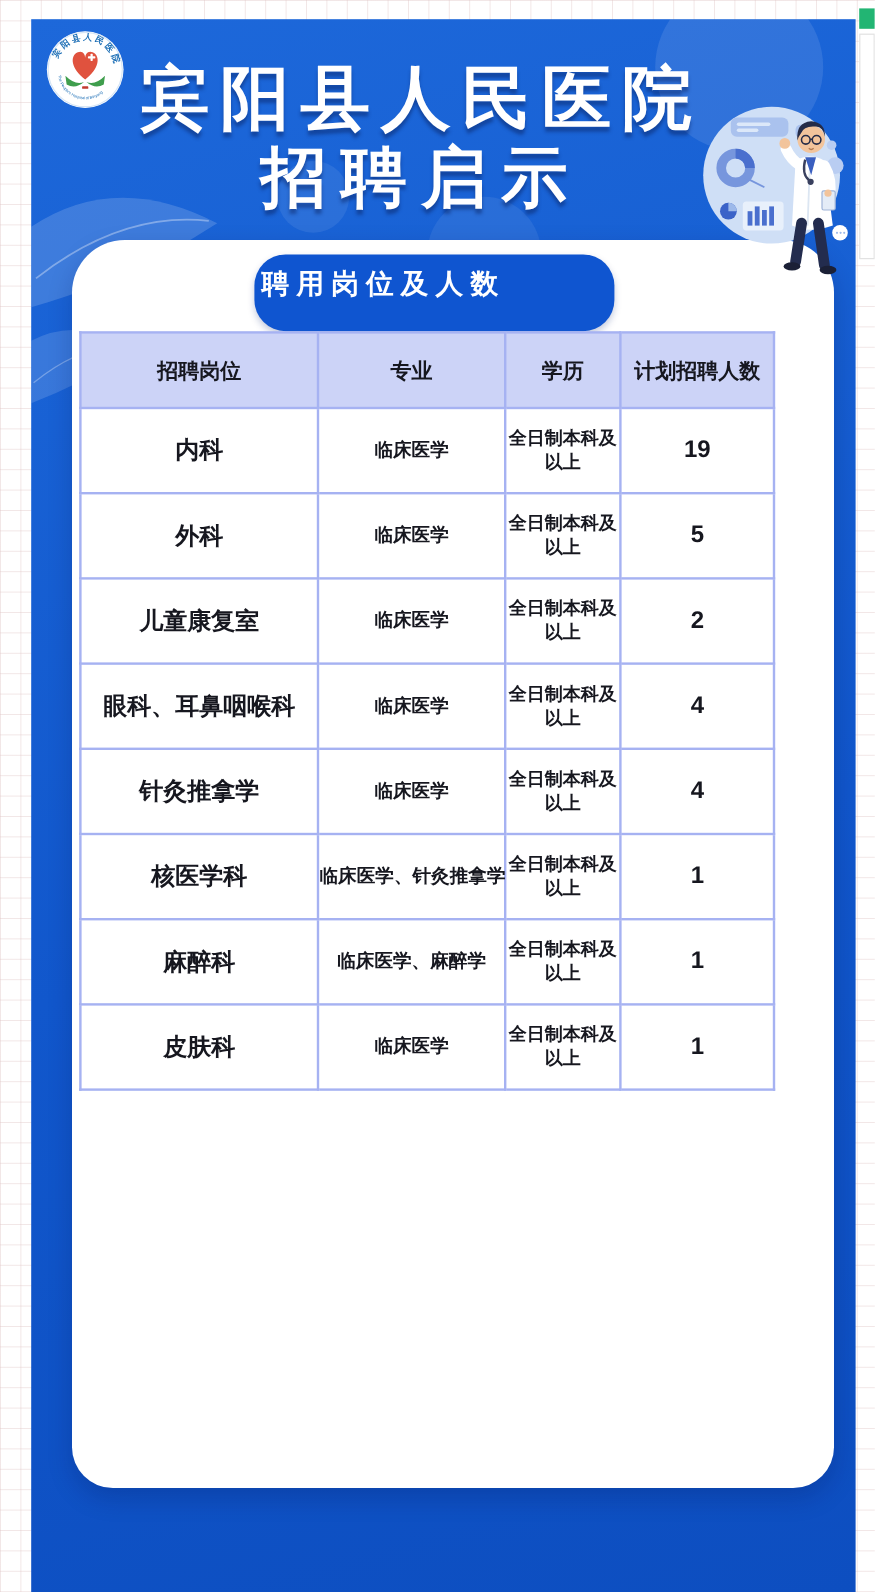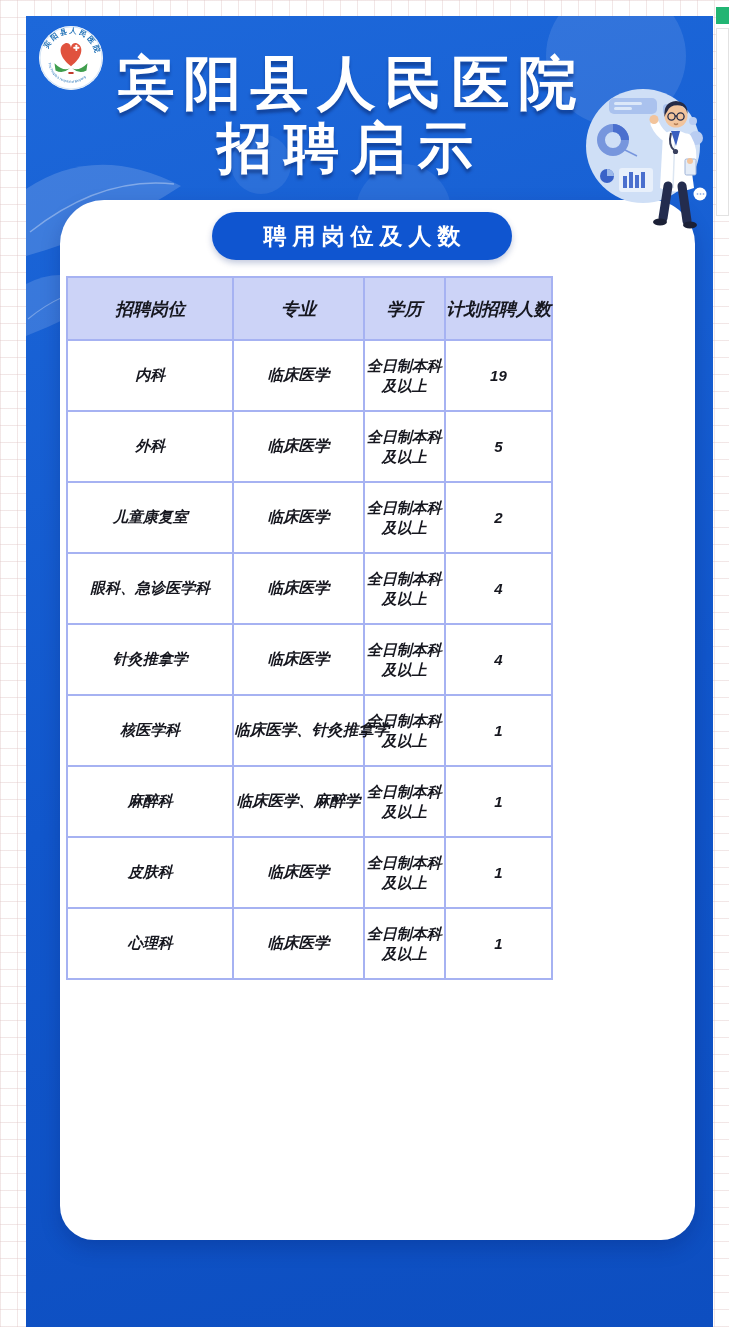--- a/index.html
+++ b/index.html
@@ -31,30 +31,30 @@
     z-index:2; color:#ffffff; font-weight:bold;
     text-shadow:0 4px 3px rgba(8,30,92,0.45); }
   .title-line1 { font-size:58px; letter-spacing:9px; line-height:66px; }
   .title-line2 { font-size:55px; letter-spacing:12px; line-height:64px; }
 
   .illustration { position:absolute; left:556px; top:60px; width:132px; height:160px; z-index:4; }
 
   .card { position:absolute; left:34px; top:184px; width:635px; height:1040px;
     background:#ffffff; border-radius:44px 44px 34px 34px; z-index:2;
     box-shadow:0 8px 20px rgba(0,20,80,0.22); }
-  .pill { position:absolute; left:152px; top:12px; width:300px; height:48px;
+  .pill { position:absolute; left:152px; top:12px; width:300px; height:64px;
     background:#0f55d0; border-radius:26px; color:#ffffff; font-weight:bold;
-    font-size:23px; letter-spacing:6px; text-align:center; line-height:48px;
+    font-size:23px; letter-spacing:6px; text-align:left; line-height:48px;
     text-indent:6px; box-shadow:0 3px 6px rgba(10,40,120,0.25); }
-  .table-wrap { position:absolute; left:6px; top:76px; width:487px;font-style:italic; }
+  .table-wrap { position:absolute; left:6px; top:76px; width:580px; }
   table { width:100%; border-collapse:collapse; table-layout:fixed; }
   th, td { border:2px solid #a6b2f2; text-align:center; vertical-align:middle;
     color:#16171f; font-weight:bold; }
   th { background:#ccd3f7; height:63px; font-size:17.5px; }
-  td { height:71px; font-size:15px; background:#ffffff; }
+  td { height:71px; font-size:20px; background:#ffffff; }
   td:nth-child(2) { font-size:15.5px; white-space:nowrap;text-align:center; }
   td:nth-child(3) { font-size:15px; padding:0 0; line-height:20px; }
 
   .footer { position:absolute; left:20px; top:1258px; z-index:2; color:#ffffff;
     font-weight:bold; font-size:23px; line-height:32px; white-space:pre-wrap; }
 
   
   .right-green { position:absolute; left:716px; top:7px; width:13px; height:17px;
     background:#22b573; }
   .right-panel { position:absolute; left:716px; top:28px; width:13px; height:188px;
@@ -181,21 +181,21 @@
   </tr>
 
   <tr>
     <td>儿童康复室</td>
     <td>临床医学</td>
     <td>全日制本科及以上</td>
     <td>2</td>
   </tr>
 
   <tr>
-    <td>眼科、急诊医学科</td>
+    <td>眼科、耳鼻咽喉科</td>
     <td>临床医学</td>
     <td>全日制本科及以上</td>
     <td>4</td>
   </tr>
 
   <tr>
     <td>针灸推拿学</td>
     <td>临床医学</td>
     <td>全日制本科及以上</td>
     <td>4</td>
@@ -217,26 +217,20 @@
 
 
 
   <tr>
     <td>皮肤科</td>
     <td>临床医学</td>
     <td>全日制本科及以上</td>
     <td>1</td>
   </tr>
 
-  <tr>
-    <td>心理科</td>
-    <td>临床医学</td>
-    <td>全日制本科及以上</td>
-    <td>1</td>
-  </tr>
 </tbody>
       </table>
     </div>
   </div>
 
   <div class="footer">
     
     
   </div>
 </div>

